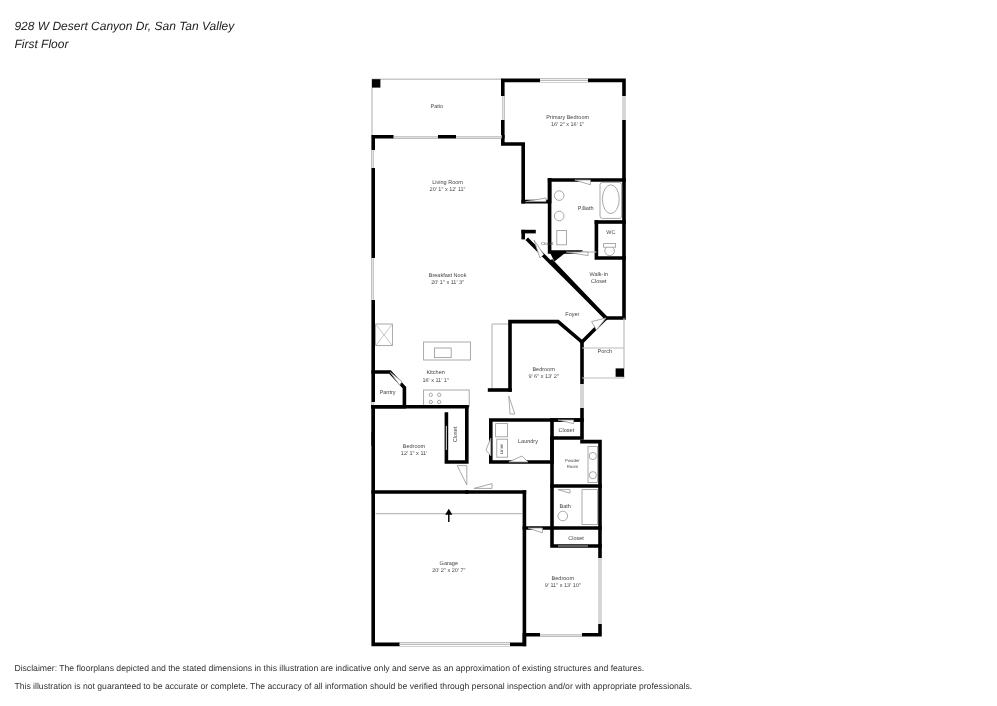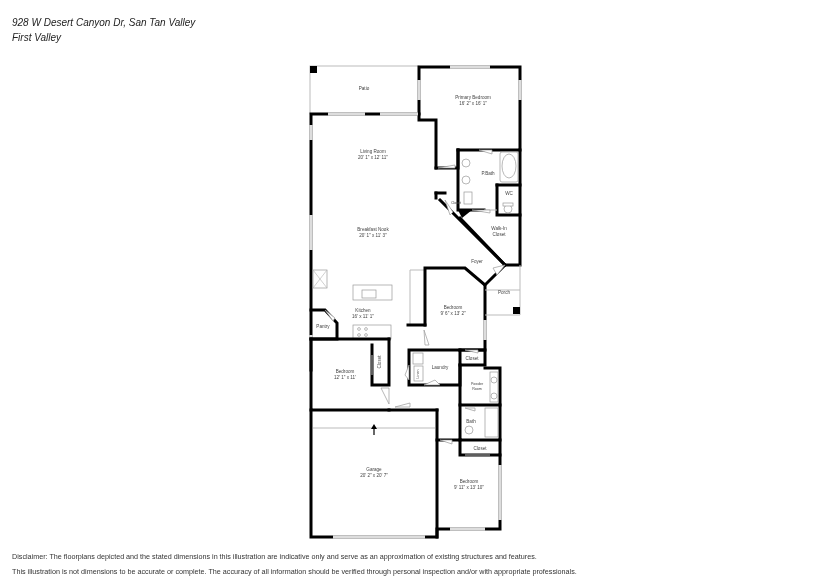--- a/index.html
+++ b/index.html
@@ -16,21 +16,21 @@
   .win { stroke: #bbb; stroke-width: 1; fill: #fff; }
   .door { stroke: #999; stroke-width: 0.7; fill: #fff; }
   .fix { stroke: #999; stroke-width: 0.7; fill: #fff; }
   .lbl { font-family: "Liberation Sans", sans-serif; font-size: 4.6px; fill: #444; text-anchor: middle; }
   .lbl-s { font-family: "Liberation Sans", sans-serif; font-size: 3.6px; fill: #444; text-anchor: middle; }
 </style>
 </head>
 <body>
 
 <div id="addr" class="hdr">928 W Desert Canyon Dr, San Tan Valley</div>
-<div id="floor" class="hdr">First Valley</div>
+<div id="floor" class="hdr">First Floor</div>
 
 <svg width="831" height="588" viewBox="0 0 831 588">
 
   <g>
     <rect x="310" y="66" width="109" height="48" class="thin"></rect>
     <rect x="310" y="66" width="7" height="7" fill="#000"></rect>
   </g>
 
   <g>
     <polyline class="wall" points="419,114 419,67 520,67 520,150 458,150"></polyline>
@@ -192,13 +192,13 @@
   <text x="477" y="390" class="lbl-s">Room</text>
   <text x="471" y="423" class="lbl">Bath</text>
   <text x="480" y="450" class="lbl">Closet</text>
   <text x="374" y="471" class="lbl">Garage</text>
   <text x="374" y="477" class="lbl">20' 2" x 20' 7"</text>
   <text x="469" y="483" class="lbl">Bedroom</text>
   <text x="469" y="489" class="lbl">9' 11" x 13' 10"</text>
 </svg>
 
 <div id="disc1" class="disc">Disclaimer: The floorplans depicted and the stated dimensions in this illustration are indicative only and serve as an approximation of existing structures and features.</div>
-<div id="disc2" class="disc">This illustration is not dimensions to be accurate or complete. The accuracy of all information should be verified through personal inspection and/or with appropriate professionals.</div>
+<div id="disc2" class="disc">This illustration is not guaranteed to be accurate or complete. The accuracy of all information should be verified through personal inspection and/or with appropriate professionals.</div>
 
 </body></html>

